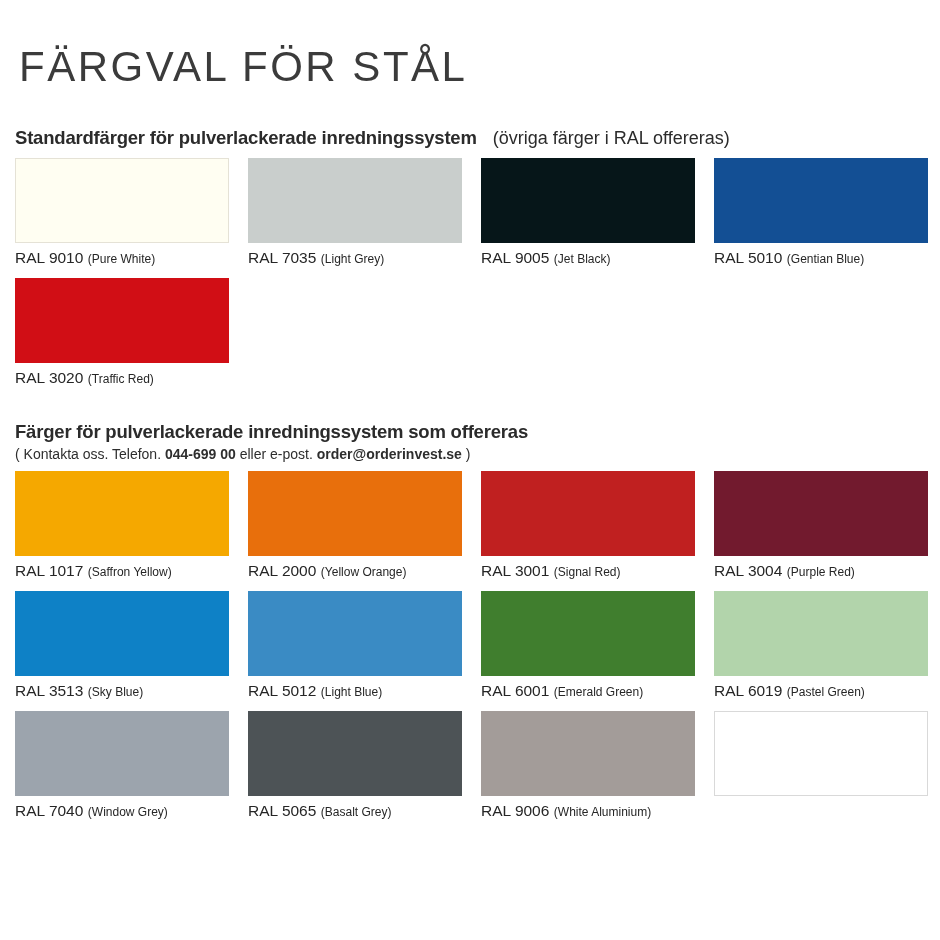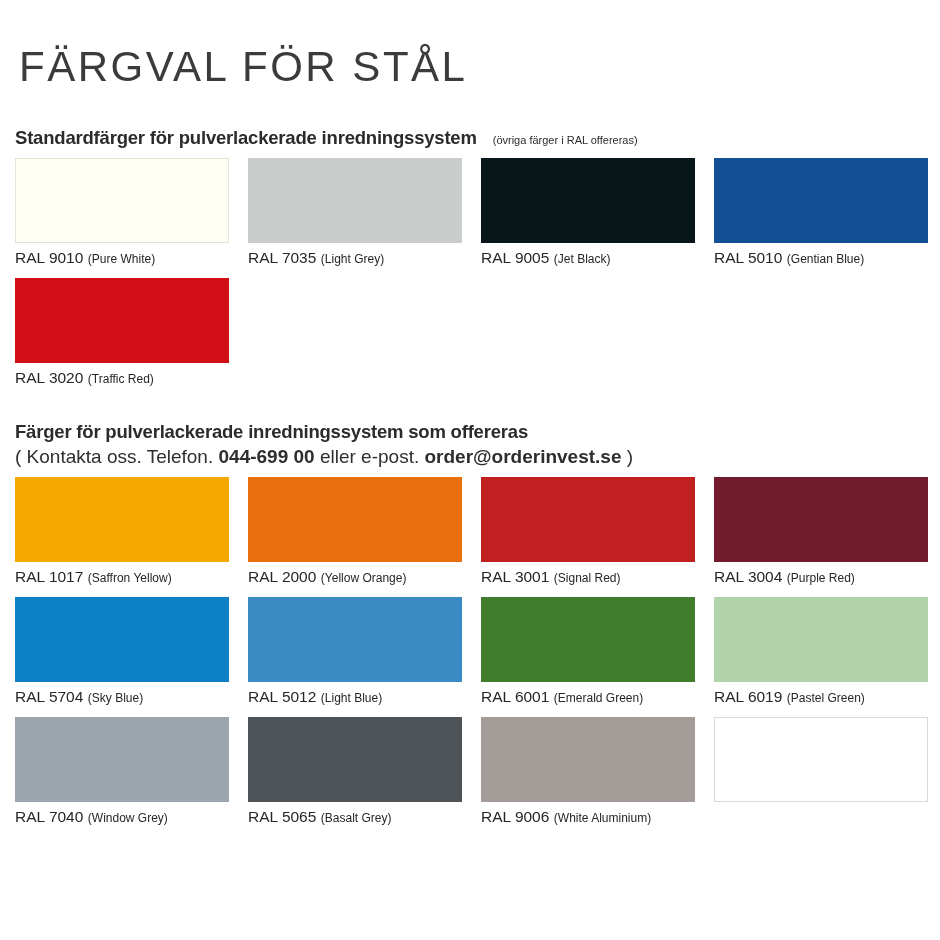--- a/index.html
+++ b/index.html
@@ -35,27 +35,27 @@
   .section-head.second { margin-top: 33px; }
   .section-heading {
     margin: 0;
     font-size: 18.5px;
     font-weight: 700;
     letter-spacing: -0.2px;
     color: #2b2b2b;
     white-space: nowrap;
   }
   .section-note {
-    font-size: 11px;
+    font-size: 18px;
     color: #2b2b2b;
     white-space: nowrap;
   }
   .contact-line {
     margin-top: 3px;
-    font-size: 19px;
+    font-size: 14px;
     color: #2e2e2e;
   }
   .contact-line b { font-weight: 700; }
   .swatch-grid {
     display: grid;
     grid-template-columns: repeat(4, 214px);
     column-gap: 19px;
     row-gap: 10px;
     margin-top: 9px;
   }
@@ -161,21 +161,21 @@
     <div class="cell">
       <div class="swatch" style="background-color: rgb(114, 26, 46);"></div>
       <div class="label">
         <span class="code">RAL 3004</span>
         <span class="cname">(Purple Red)</span>
       </div>
     </div>
     <div class="cell">
       <div class="swatch" style="background-color: rgb(14, 129, 198);"></div>
       <div class="label">
-        <span class="code">RAL 5704</span>
+        <span class="code">RAL 3513</span>
         <span class="cname">(Sky Blue)</span>
       </div>
     </div>
     <div class="cell">
       <div class="swatch" style="background-color: rgb(58, 139, 196);"></div>
       <div class="label">
         <span class="code">RAL 5012</span>
         <span class="cname">(Light Blue)</span>
       </div>
     </div>

